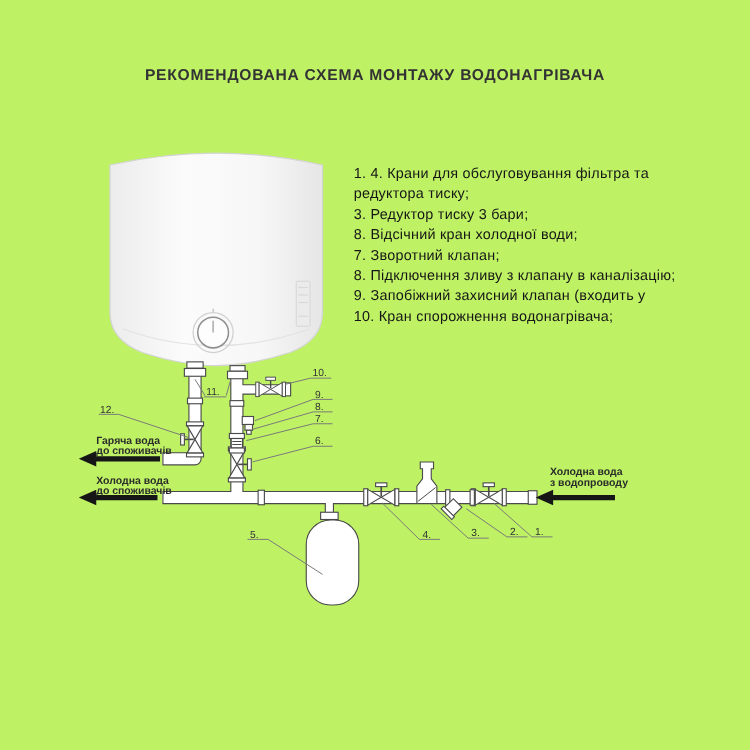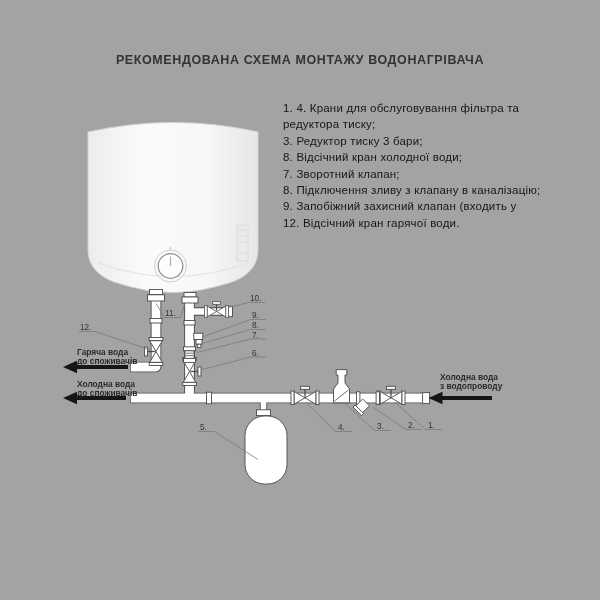--- a/index.html
+++ b/index.html
@@ -1,20 +1,20 @@
 <!DOCTYPE html>
 <html><head>
 <meta charset="utf-8">
 <style>
   html,body{margin:0;padding:0;background:#ffffff;}
-  #page{position:relative;width:600px;height:600px;background:#a3a3a3;overflow:hidden;
+  #page{position:relative;width:600px;height:600px;background:#bef264;overflow:hidden;
         font-family:"Liberation Sans", sans-serif;}
   .title{position:absolute;top:53px;left:0;width:600px;text-align:center;
          font-size:12.5px;font-weight:700;letter-spacing:.6px;color:#333;}
-  .legend{position:absolute;left:283px;top:100px;width:312px;
+  .legend{position:absolute;left:283px;top:131px;width:312px;
           font-size:11.5px;line-height:16.4px;letter-spacing:.2px;color:#161616;}
   .legend div{white-space:nowrap;}
   svg{position:absolute;left:0;top:0;}
   .comp{fill:#ffffff;stroke:#4a4a4a;stroke-width:.9;}
   .ln{stroke:#4a4a4a;stroke-width:1.3;}
   .thin{stroke:#4a4a4a;stroke-width:.8;fill:none;}
   .lead{stroke:#7a7a7a;stroke-width:.8;fill:none;}
   .callout{font-size:8.2px;fill:#333;}
   .flow{font-size:8.4px;font-weight:700;fill:#2b2b2b;}
   .arrow{fill:#161616;}
@@ -27,21 +27,21 @@
   <div class="title">РЕКОМЕНДОВАНА СХЕМА МОНТАЖУ ВОДОНАГРІВАЧА</div>
 
   <div class="legend">
     <div>1. 4. Крани для обслуговування фільтра та</div>
     <div>редуктора тиску;</div>
     <div>3. Редуктор тиску 3 бари;</div>
     <div>8. Відсічний кран холодної води;</div>
     <div>7. Зворотний клапан;</div>
     <div>8. Підключення зливу з клапану в каналізацію;</div>
     <div>9. Запобіжний захисний клапан (входить у</div>
-    <div>12. Відсічний кран гарячої води.</div>
+    <div>10. Кран спорожнення водонагрівача;</div>
   </div>
 
   <svg width="600" height="600" viewBox="0 0 600 600">
     <defs>
       <linearGradient id="heaterGrad" x1="0" y1="0" x2="1" y2="0">
         <stop offset="0" stop-color="#ececec"></stop>
         <stop offset="0.35" stop-color="#fbfbfb"></stop>
         <stop offset="0.7" stop-color="#f7f7f7"></stop>
         <stop offset="1" stop-color="#e6e6e6"></stop>
       </linearGradient>

